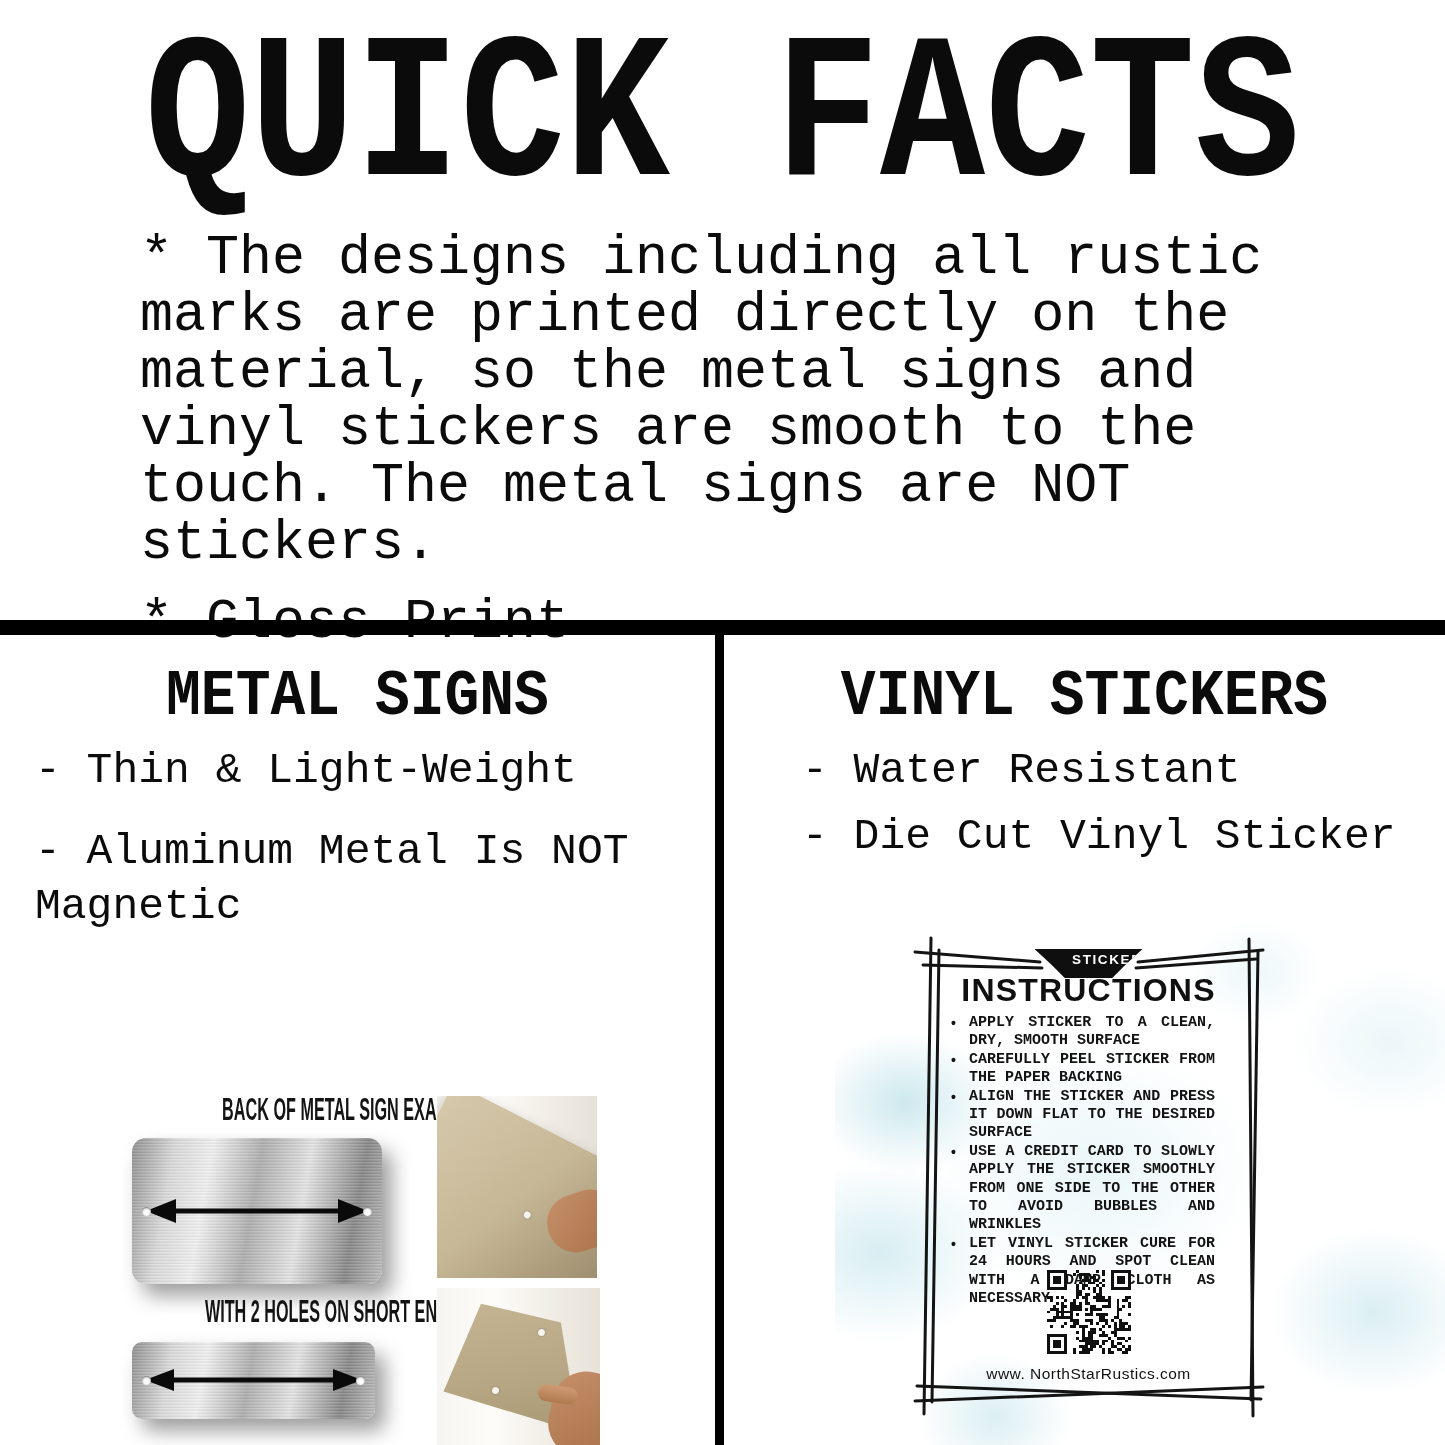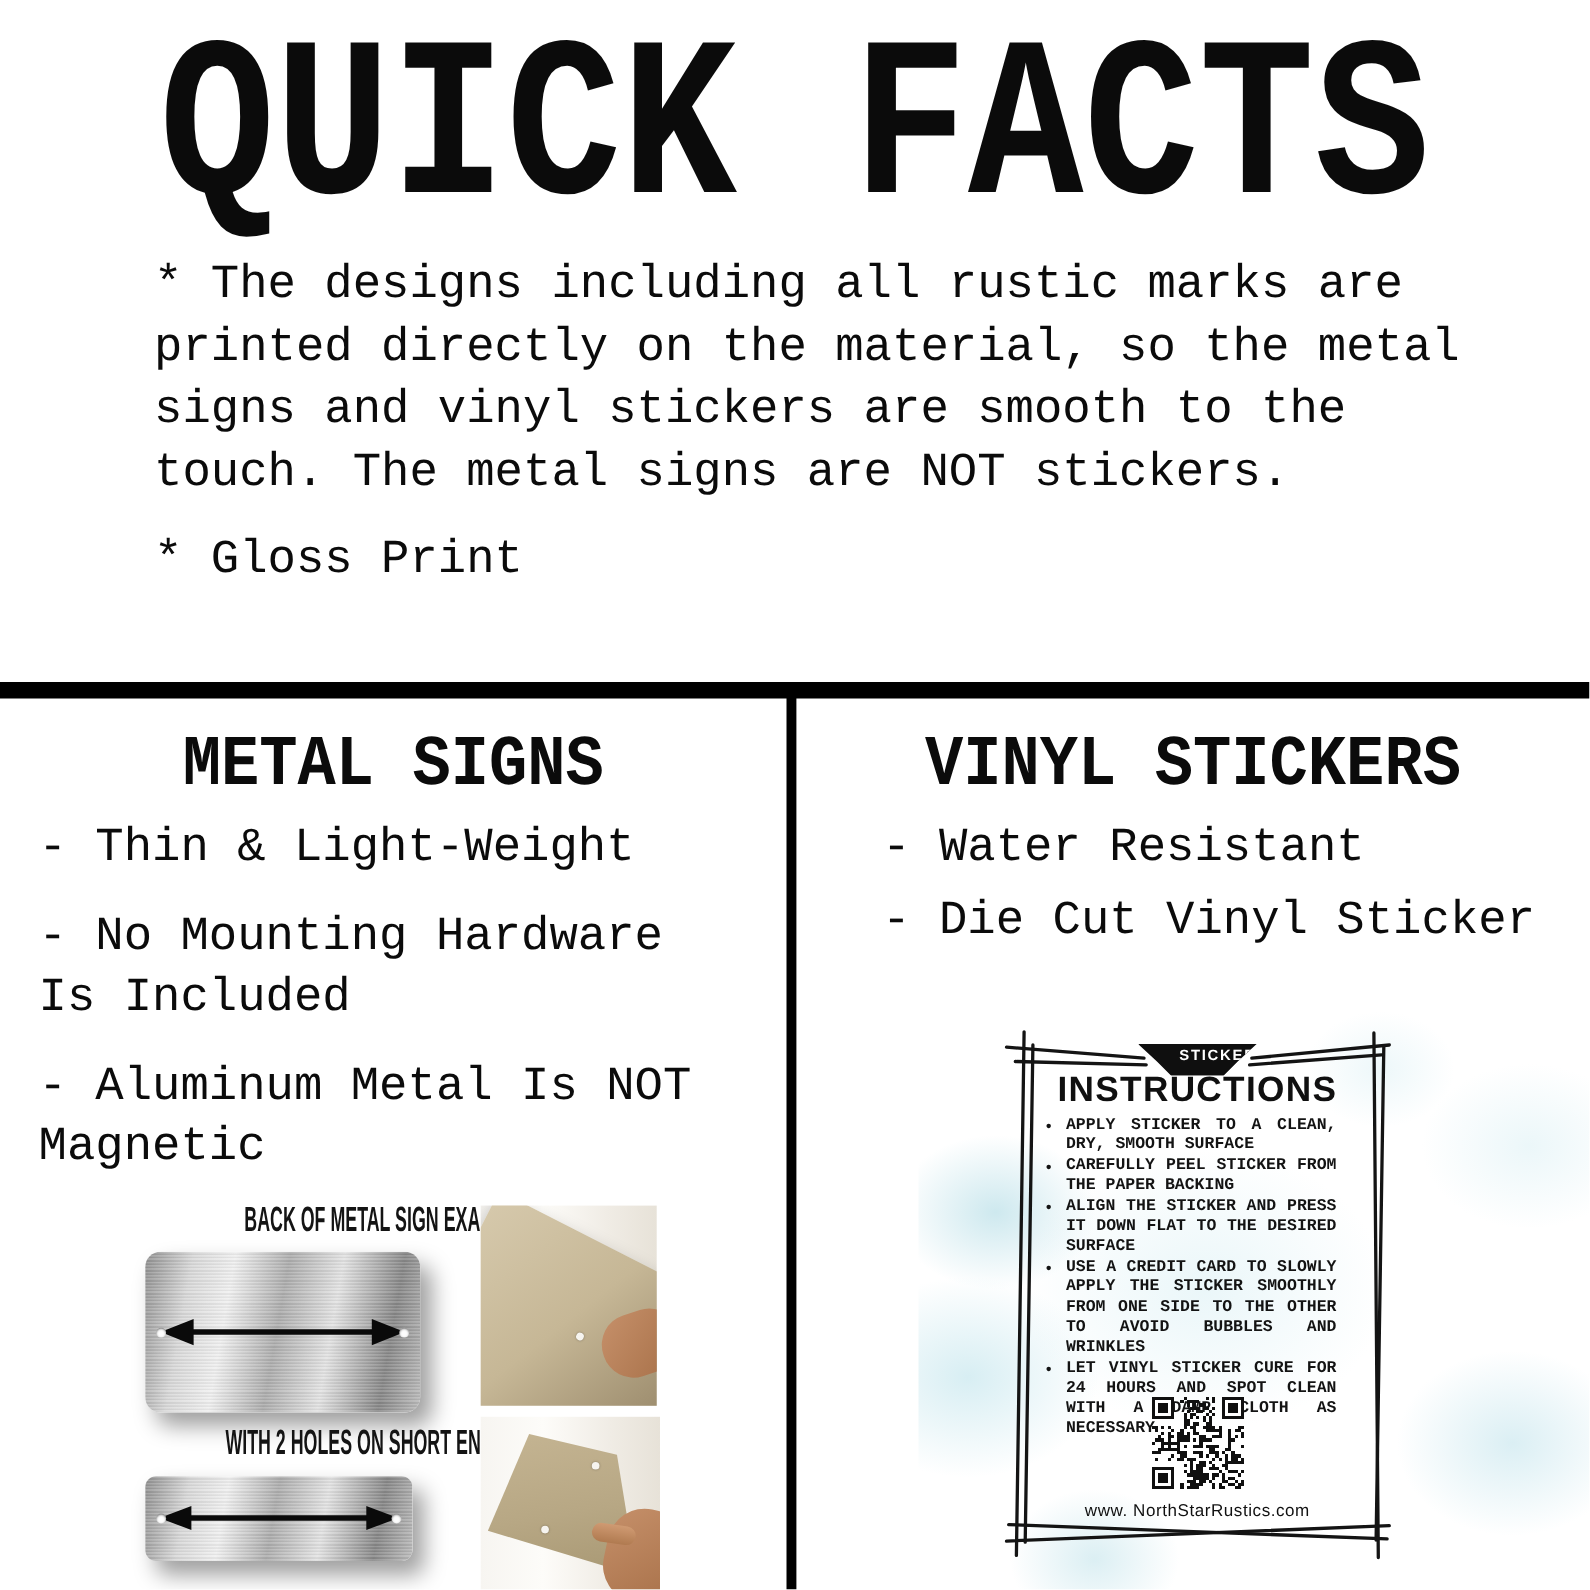--- a/index.html
+++ b/index.html
@@ -5,21 +5,21 @@
   * { margin:0; padding:0; box-sizing:border-box; }
   html,body { width:1445px; height:1445px; }
   body { position:relative; background:#ffffff; color:#0b0b0b;
          font-family:"Liberation Mono","DejaVu Sans Mono",monospace; overflow:hidden; }
 
   
   .main-title { position:absolute; top:-4px; left:0; width:1445px; text-align:center;
     font-size:175px; font-weight:bold; line-height:1.2; letter-spacing:0;
     transform:scaleY(1.18); transform-origin:top center; white-space:nowrap; }
   .facts { position:absolute; left:140px; top:230px; width:1215px;
-    font-size:43px; line-height:57px; }
+    font-size:55px; line-height:57px; }
   .facts .fact-item { margin-bottom:22px; }
 
   
   .rule-h { position:absolute; left:0; top:620px; width:1445px; height:15px; background:#000; }
   .rule-v { position:absolute; left:715px; top:620px; width:9px; height:825px; background:#000; }
 
   
   .col { position:absolute; top:635px; }
   .col-left  { left:0;  width:715px; }
   .col-right { left:724px; width:721px; }
@@ -113,21 +113,20 @@
   <div class="fact-item">* Gloss Print</div>
 </div>
 
 <div class="rule-h"></div>
 <div class="rule-v"></div>
 
 <div class="col col-left">
   <div class="col-title">METAL SIGNS</div>
   <div class="col-list">
     <div class="col-item">- Thin &amp; Light-Weight</div>
-    <div class="col-item">- No Mounting Hardware Is Included</div>
     <div class="col-item">- Aluminum Metal Is NOT Magnetic</div>
   </div>
 </div>
 
 <div class="sign-caption cap-back">
   <span>BACK OF METAL SIGN EXAMPLES</span>
 </div>
 
 <div class="metal-sign sign-big">
   <svg class="arrow-svg" viewBox="0 0 250 146">

